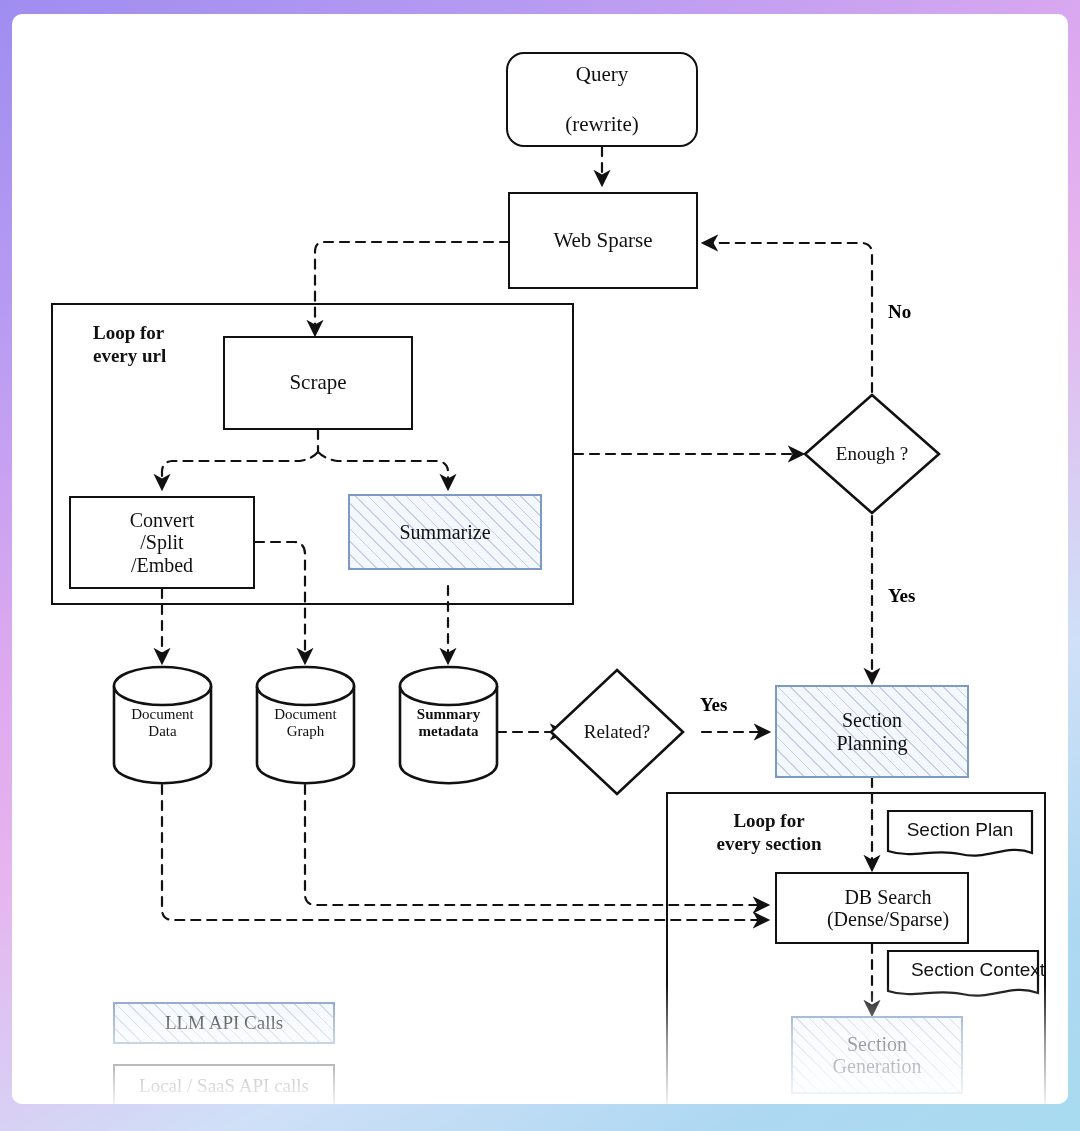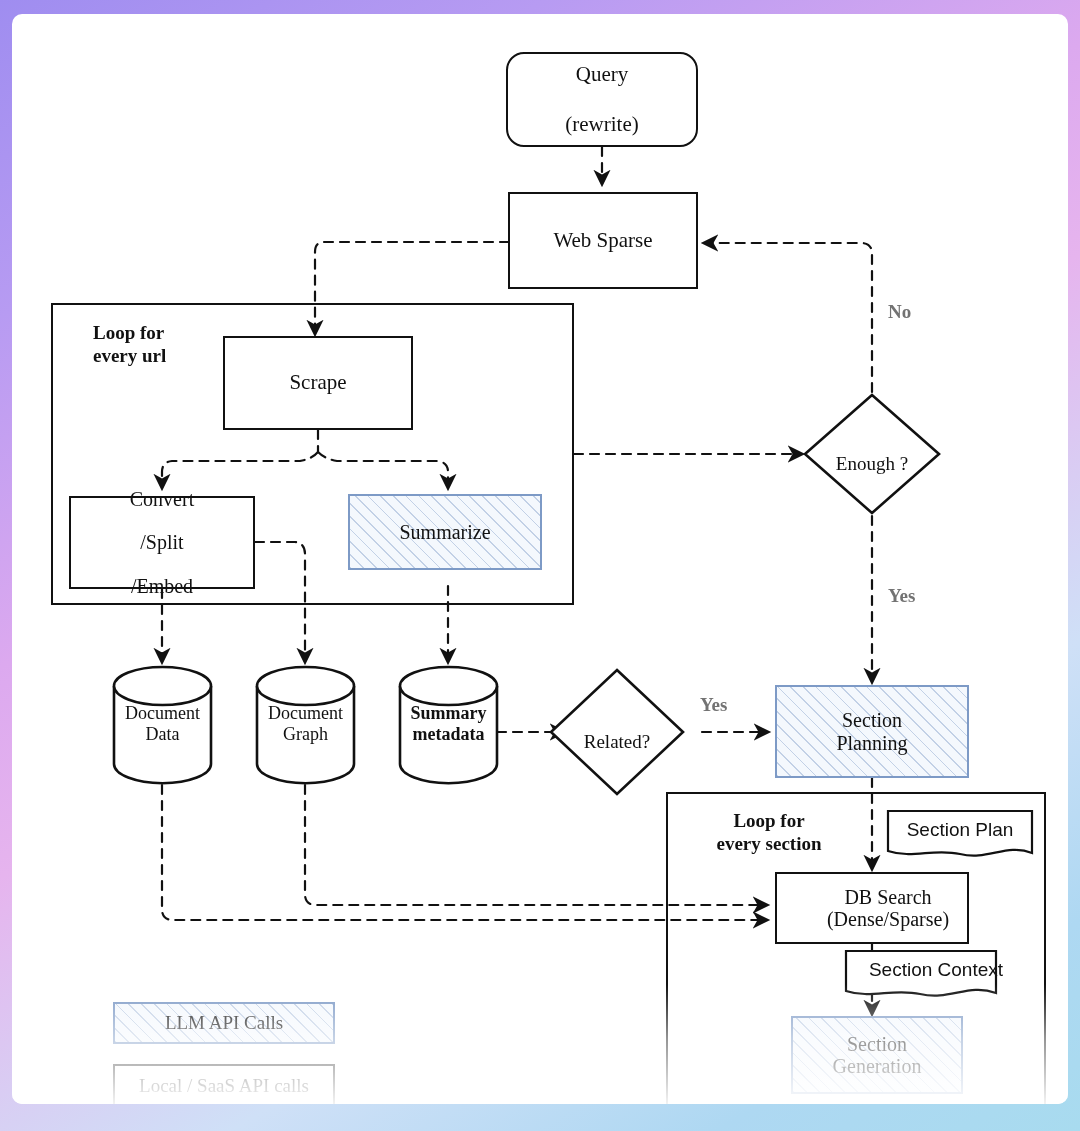--- a/index.html
+++ b/index.html
@@ -24,28 +24,28 @@
   .roundbox{background:#fff;border:2.2px solid #111;border-radius:18px;}
   .llmbox{
     border:2px solid #7d9ac6;color:#111;
     background-color:#f4f8fd;
     background-image:repeating-linear-gradient(45deg,rgba(125,154,198,.42) 0 1.2px,rgba(255,255,255,0) 1.2px 9px);
   }
   .groupbox{position:absolute;box-sizing:border-box;border:2.4px solid #111;background:transparent;}
   .grouplabel{position:absolute;font-weight:bold;font-size:19px;line-height:1.2;color:#111;}
   .cyl{position:absolute;}
   .cyl .lbl{position:absolute;left:0;right:0;top:46%;transform:translateY(-42%);
-            text-align:center;font-size:18px;line-height:1.14;color:#111;}
+            text-align:center;font-size:15px;line-height:1.14;color:#111;}
   .diamond{position:absolute;}
   .diamond .lbl{position:absolute;left:0;right:0;top:50%;transform:translateY(-50%);
-                text-align:center;font-size:19px;color:#111;margin-top:10px;}
+                text-align:center;font-size:19px;color:#111;}
   .note{position:absolute;}
   .note .lbl{position:absolute;left:0;right:0;top:30%;transform:translateY(-22%);text-align:center;
              font-family:"Liberation Sans",sans-serif;font-size:19px;color:#111;}
-  .edgelabel{position:absolute;font-weight:bold;font-size:19px;color:#737373;}
+  .edgelabel{position:absolute;font-weight:bold;font-size:19px;color:#000000;}
   .legend{position:absolute;box-sizing:border-box;display:flex;align-items:center;justify-content:center;
           font-size:19px;color:#111;} .t20{font-size:20px;} .t21{font-size:21px;}
 </style>
 </head>
 <body>
 
 <div id="frame">
   <div id="canvas">
 
     <svg id="wires" viewBox="0 0 1080 1131">
@@ -112,21 +112,21 @@
     </div>
 
     <div class="node solidbox t21" style="left:496px;top:178px;width:190px;height:97px;">
       <span>Web Sparse</span>
     </div>
 
     <div class="node solidbox t21" style="left:211px;top:322px;width:190px;height:94px;">
       <span>Scrape</span>
     </div>
 
-    <div class="node solidbox t20" style="left:57px;top:482px;width:186px;height:93px;flex-direction:column;gap:21px;">
+    <div class="node solidbox t20" style="left:57px;top:482px;width:186px;height:93px;flex-direction:column;">
       <span>Convert</span>
       <span>/Split</span>
       <span>/Embed</span>
     </div>
 
     <div class="node llmbox t20" style="left:336px;top:480px;width:194px;height:76px;">
       <span>Summarize</span>
     </div>
 
     <div class="diamond" style="left:790px;top:378px;width:140px;height:124px;">
@@ -191,21 +191,21 @@
       </div>
     </div>
 
     <div class="note" style="left:874px;top:795px;width:148px;height:50px;">
       <svg viewBox="0 0 148 50" width="148" height="50">
         <path d="M2,2 L146,2 L146,44 C120,34 102,52 74,45 C48,39 26,50 2,42 Z" fill="#fff" stroke="#111" stroke-width="2.2"></path>
       </svg>
       <div class="lbl">Section Plan</div>
     </div>
 
-    <div class="note" style="left:832px;top:935px;width:184px;height:50px;">
+    <div class="note" style="left:874px;top:935px;width:184px;height:50px;">
       <svg viewBox="0 0 154 50" width="154" height="50">
         <path d="M2,2 L152,2 L152,44 C124,34 106,52 76,45 C50,39 26,50 2,42 Z" fill="#fff" stroke="#111" stroke-width="2.2"></path>
       </svg>
       <div class="lbl">Section Context</div>
     </div>
 
     <div class="edgelabel" style="left:876px;top:287px;">No</div>
     <div class="edgelabel" style="left:876px;top:571px;">Yes</div>
     <div class="edgelabel" style="left:688px;top:680px;">Yes</div>
 

